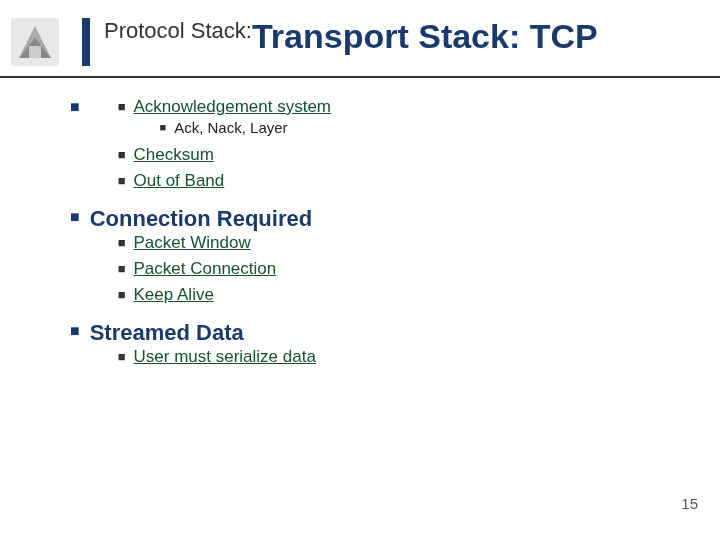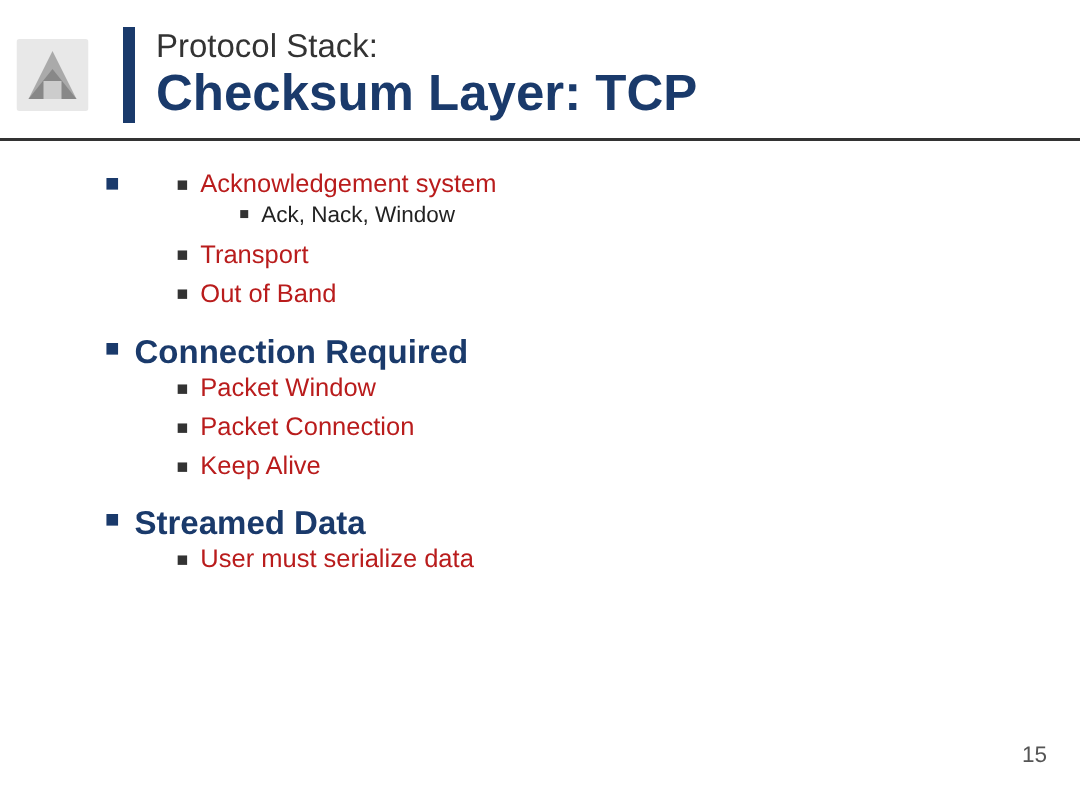--- a/index.html
+++ b/index.html
@@ -46,21 +46,21 @@
 
     .blue-bar {
       width: 8px;
       background: #1a3a6b;
       margin-right: 14px;
       align-self: stretch;
     }
 
     .header-text {
       display: flex;
-      flex-direction: column;
+      flex-direction: row;
       justify-content: center;
     }
 
     .header-subtitle {
       font-size: 22px;
       color: #333333;
       font-weight: normal;
       line-height: 1.2;
     }
 
@@ -114,22 +114,23 @@
     .l2-bullet {
       font-size: 13px;
       color: #333;
       margin-right: 8px;
       margin-top: 3px;
       flex-shrink: 0;
     }
 
     .l2-text {
       font-size: 17px;
-      color: #b91c1c;
+      color: #14532d;
       line-height: 1.3;
+      text-decoration: underline;
     }
 
     
     .l3-list {
       margin-left: 26px;
       margin-bottom: 2px;
     }
 
     .l3 {
       display: flex;
@@ -178,47 +179,47 @@
 
         <rect x="0" y="0" width="48" height="48" fill="#e8e8e8" rx="2"></rect>
         <polygon points="8,40 24,8 40,40" fill="#aaaaaa"></polygon>
         <polygon points="8,40 24,20 40,40" fill="#888888"></polygon>
         <rect x="18" y="28" width="12" height="12" fill="#cccccc"></rect>
       </svg>
     </div>
     <div class="blue-bar"></div>
     <div class="header-text">
       <span class="header-subtitle">Protocol Stack:</span>
-      <span class="header-title">Checksum Layer: TCP</span>
+      <span class="header-title">Transport Stack: TCP</span>
     </div>
   </div>
 
   <div class="content">
 
     <div class="l1">
       <span class="l1-bullet">■</span>
       <div>
         <div class="l2-list">
 
           <div class="l2">
             <span class="l2-bullet">■</span>
             <div>
               <span class="l2-text">Acknowledgement system</span>
               <div class="l3-list">
                 <div class="l3">
                   <span class="l3-bullet">■</span>
-                  <span class="l3-text">Ack, Nack, Window</span>
+                  <span class="l3-text">Ack, Nack, Layer</span>
                 </div>
               </div>
             </div>
           </div>
 
           <div class="l2">
             <span class="l2-bullet">■</span>
-            <span class="l2-text">Transport</span>
+            <span class="l2-text">Checksum</span>
           </div>
 
           <div class="l2">
             <span class="l2-bullet">■</span>
             <span class="l2-text">Out of Band</span>
           </div>
         </div>
       </div>
     </div>
 

